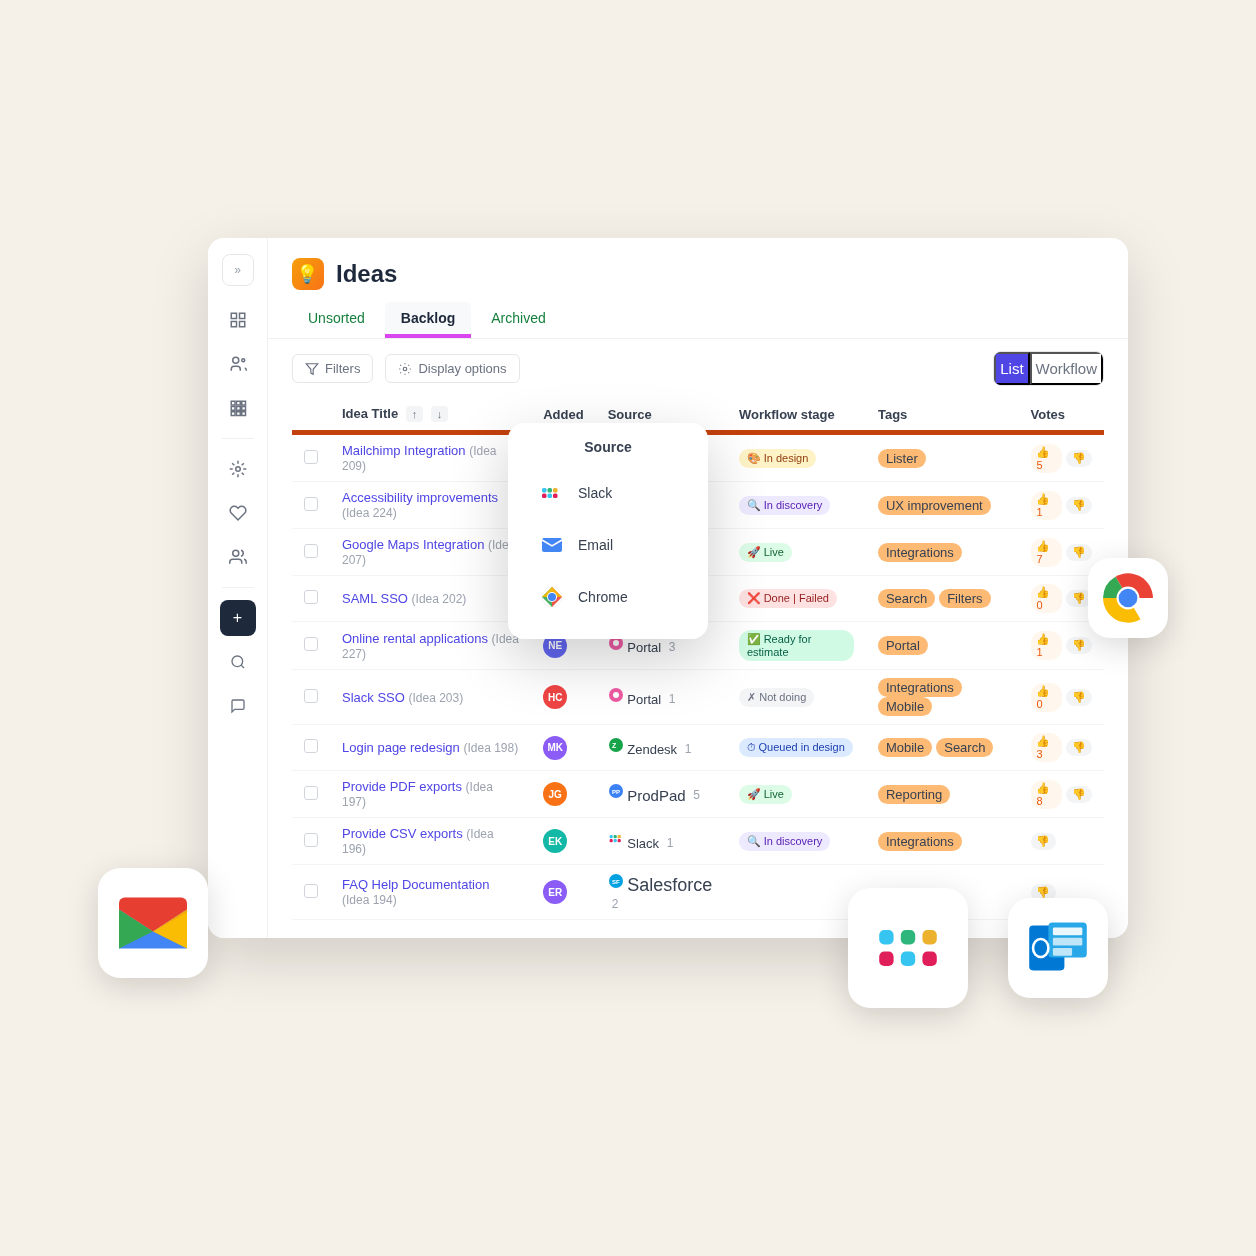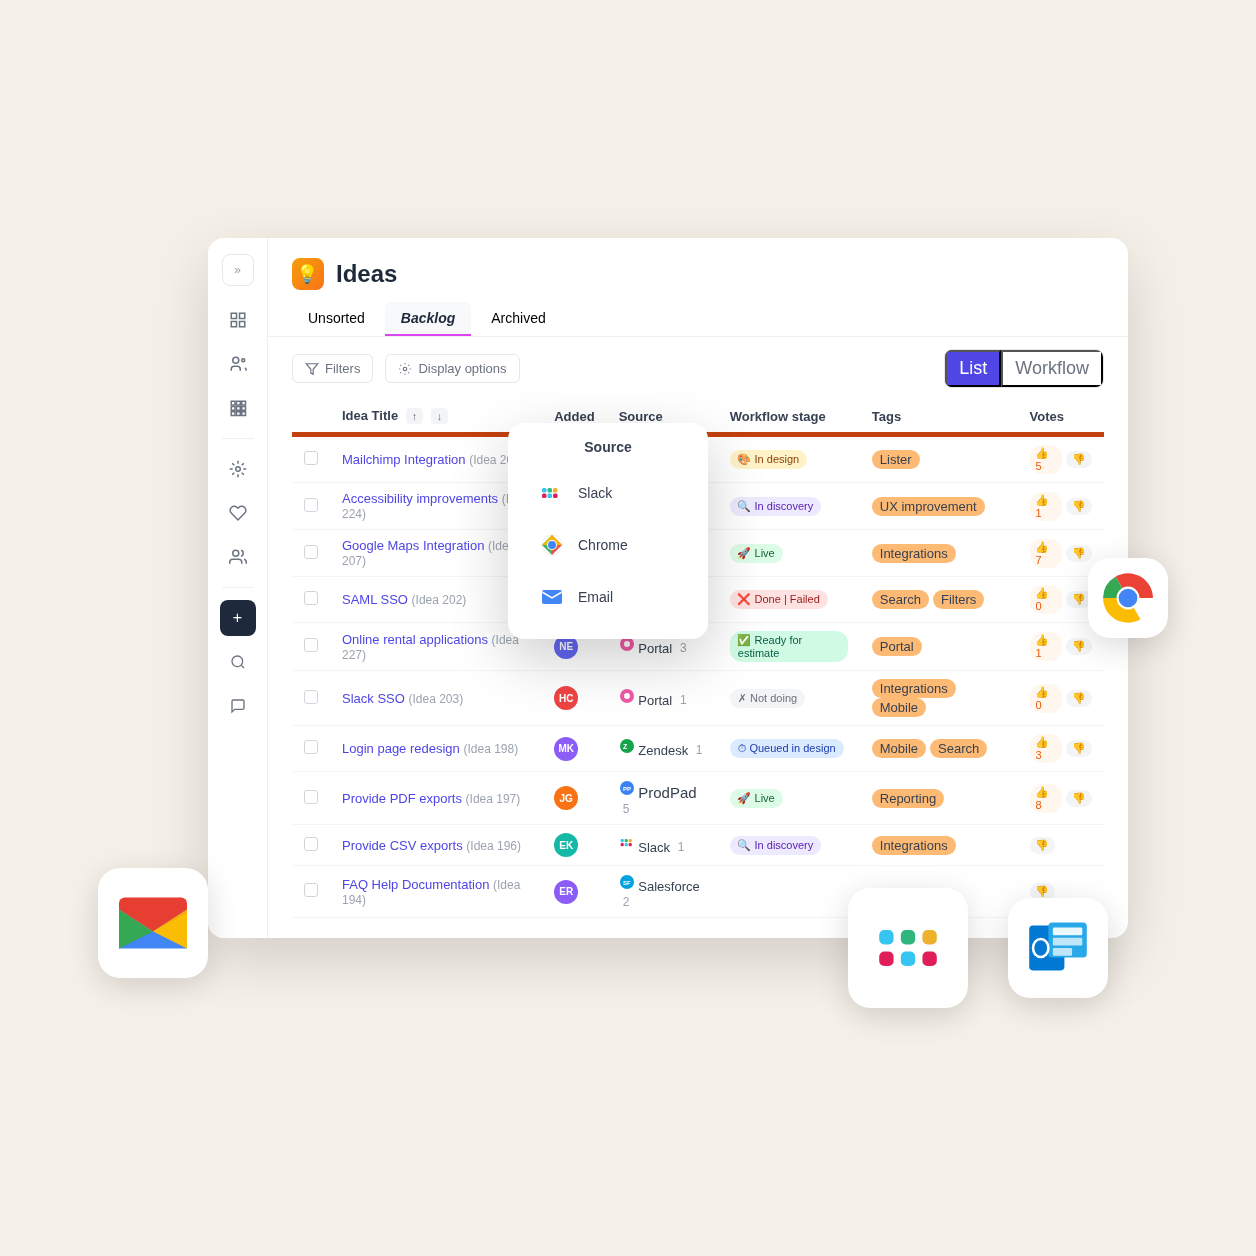--- a/index.html
+++ b/index.html
@@ -124,32 +124,31 @@
     .tabs-row {
       padding: 12px 24px 0;
       display: flex;
       gap: 4px;
       border-bottom: 1px solid #f0f0f0;
     }
 
     .tab {
       padding: 8px 16px;
       font-size: 14px;
-      color: #000000;
+      color: #15803d;
       cursor: pointer;
       border-radius: 6px 6px 0 0;
       border-bottom: 2px solid transparent;
     }
 
     .tab.active {
       color: #1e293b;
       font-weight: 600;
       background: #f8f9fa;
-      border-bottom: 2px solid #d946ef;
-      font-style: italic;
+      border-bottom: 4px solid #d946ef;
     }
 
     
     .toolbar {
       padding: 12px 24px;
       display: flex;
       align-items: center;
       gap: 12px;
     }
 
@@ -168,22 +167,22 @@
 
     .view-toggle {
       display: flex;
       margin-left: auto;
       border: 1px solid #e5e7eb;
       border-radius: 8px;
       overflow: hidden;
     }
 
     .view-btn {
-      padding: 6px 12px;
-      font-size: 18px;
+      padding: 6px 4px;
+      font-size: 15px;
       cursor: pointer;
       color: #6b7280;
       background: white;
     }
 
     .view-btn.active {
       background: #4f46e5;
       color: white;
     }
 
@@ -774,21 +773,21 @@
       <span class="idea-id"> (Idea 194)</span>
     </td>
     <td>
       <span class="avatar" style="background:#8b5cf6">ER</span>
     </td>
     <td>
       <span><svg width="16" height="16" viewBox="0 0 16 16">
                       <circle cx="8" cy="8" r="7" fill="#00a1e0"></circle>
                       <text x="4" y="11" font-size="6" fill="white" font-weight="bold">SF</text>
                     </svg></span>
-      <span style="font-size:13px;vertical-align:middle">Salesforce</span>
+      <span style="font-size:18px;vertical-align:middle">Salesforce</span>
       <span style="color:#9ca3af;font-size:12px;margin-left:4px">2</span>
     </td>
     <td></td>
     <td></td>
     <td>
       <div class="votes-cell">
 
         <span class="vote-btn vote-down">👎</span>
       </div>
     </td>
@@ -811,40 +810,40 @@
           <rect x="13" y="7" width="4.5" height="4.5" rx="1.5" fill="#ecb22e"></rect>
           <rect x="13" y="12.5" width="4.5" height="4.5" rx="1.5" fill="#e01e5a"></rect>
           <rect x="7.5" y="12.5" width="4.5" height="4.5" rx="1.5" fill="#36c5f0"></rect>
         </svg>
       </div>
       <span>Slack</span>
     </div>
 
     <div class="source-option">
       <div class="source-option-icon">
+        <svg width="24" height="24" viewBox="0 0 24 24" fill="none">
+          <rect x="2" y="5" width="20" height="14" rx="2" fill="#4285f4"></rect>
+          <path d="M2 7 L12 13 L22 7" stroke="white" stroke-width="1.5" fill="none"></path>
+        </svg>
+      </div>
+      <span>Email</span>
+    </div>
+
+    <div class="source-option">
+      <div class="source-option-icon">
         <svg width="24" height="24" viewBox="0 0 24 24">
           <circle cx="12" cy="12" r="10" fill="#ffffff" stroke="#e0e0e0" stroke-width="0.5"></circle>
           <path d="M12 2 L22 12 L12 22 Z" fill="#ea4335" opacity="0.9"></path>
           <path d="M12 2 L2 12 L12 22 Z" fill="#34a853" opacity="0.9"></path>
           <path d="M2 12 L12 2 L22 12 Z" fill="#fbbc04" opacity="0.9"></path>
           <circle cx="12" cy="12" r="5" fill="white"></circle>
           <circle cx="12" cy="12" r="4" fill="#4285f4"></circle>
         </svg>
       </div>
       <span>Chrome</span>
-    </div>
-
-    <div class="source-option">
-      <div class="source-option-icon">
-        <svg width="24" height="24" viewBox="0 0 24 24" fill="none">
-          <rect x="2" y="5" width="20" height="14" rx="2" fill="#4285f4"></rect>
-          <path d="M2 7 L12 13 L22 7" stroke="white" stroke-width="1.5" fill="none"></path>
-        </svg>
-      </div>
-      <span>Email</span>
     </div>
   </div>
 
   <div class="floating-icon gmail-icon">
     <svg width="68" height="52" viewBox="0 0 48 36">
       <path d="M0 36V8.4L24 24 48 8.4V36H0z" fill="#4285F4"></path>
       <path d="M48 8.4L24 24 0 8.4 0 4a4 4 0 0 1 4-4h40a4 4 0 0 1 4 4z" fill="#EA4335"></path>
       <path d="M0 36V8.4L24 24z" fill="#34A853"></path>
       <path d="M48 8.4V36L24 24z" fill="#FBBC04"></path>
       <path d="M48 4a4 4 0 0 1 4 4v.4L24 24 0 8.4V4a4 4 0 0 1 4-4h40z" fill="#C5221F" opacity="0.1"></path>

